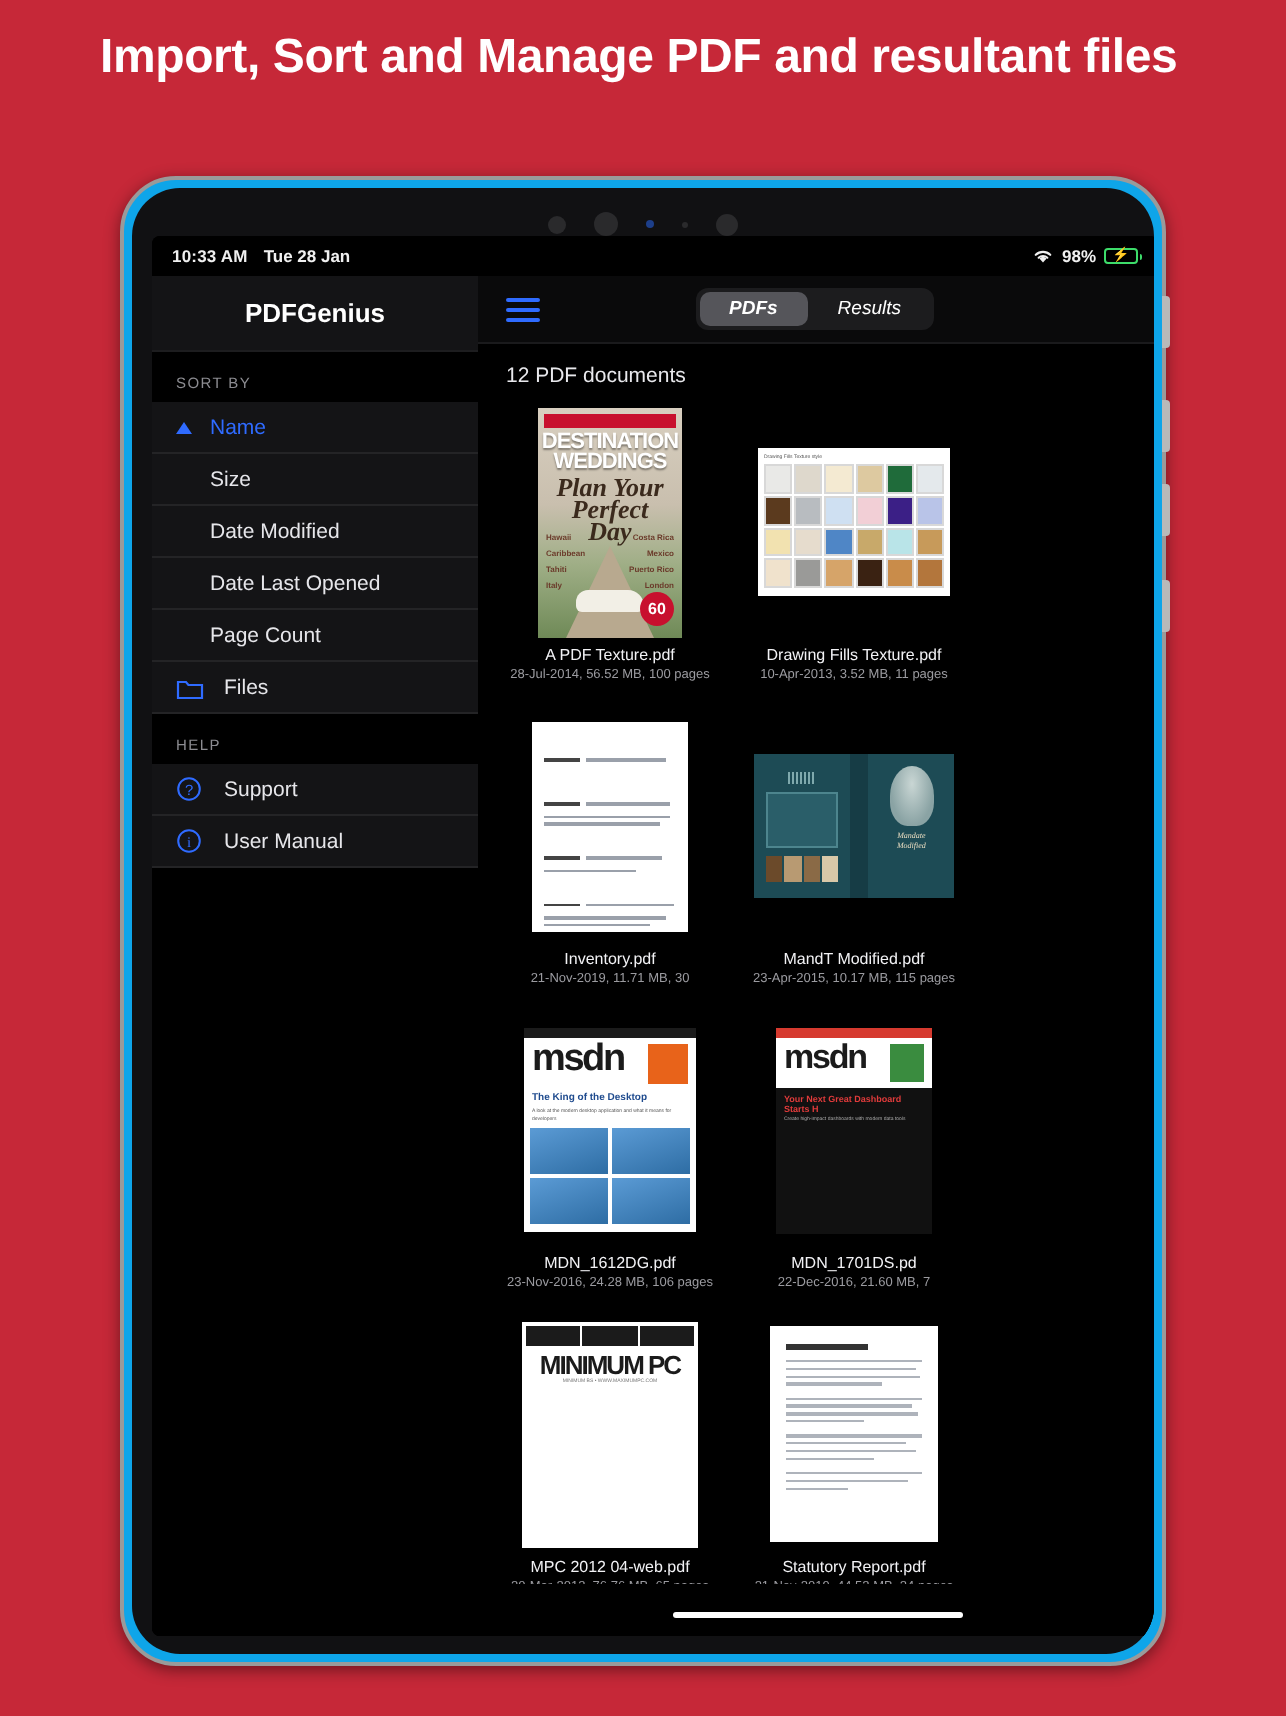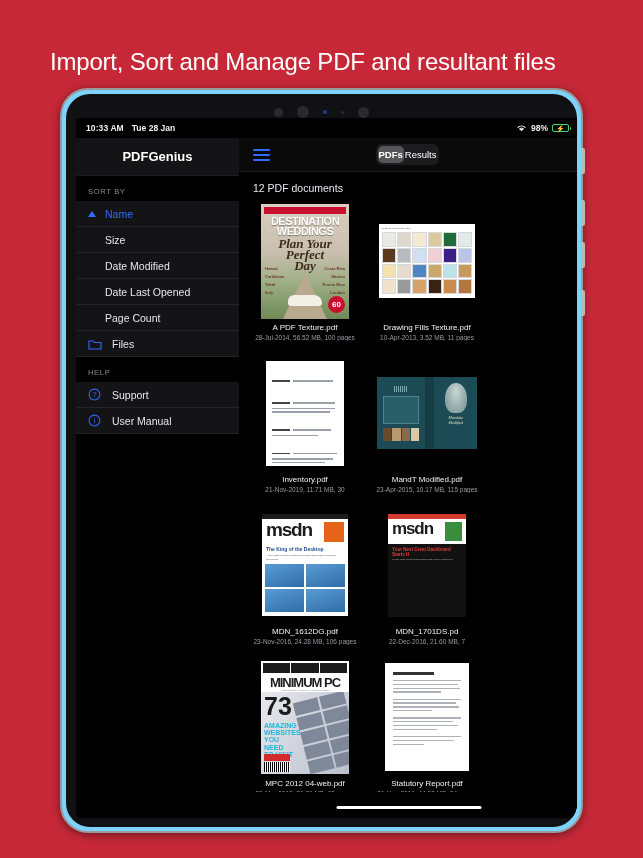--- a/index.html
+++ b/index.html
@@ -5,33 +5,33 @@
   * { box-sizing: border-box; margin: 0; padding: 0; }
   html, body {
     width: 643px; height: 858px;
     overflow: hidden;
     font-family: "Liberation Sans", sans-serif;
   }
   body { background: #C62838; position: relative; }
 
   
   .headline {
-    position: absolute; left: 50px; top: 48px;
+    position: absolute; left: 50px; top: 15px;
     width: 560px; height: 36px;
     color: #ffffff;
-    font-size: 24px; font-weight: 400;
+    font-size: 24px; font-weight: 700;
     letter-spacing: -0.2px;
     white-space: nowrap;
   }
 
   
   .device {
     position: absolute; left: 60px; top: 88px;
     width: 523px; height: 745px;
-    background: #7dd3fc;
+    background: #0ea5e9;
     border-radius: 28px;
     border: 2px solid #9a9a9a;
     box-shadow: 0 2px 8px rgba(0,0,0,0.45);
   }
   .device-inner {
     position: absolute; left: 4px; top: 4px; right: 4px; bottom: 4px;
     background: #111113;
     border-radius: 24px;
     overflow: hidden;
   }
@@ -148,22 +148,22 @@
   }
   .hamburger { display: flex; flex-direction: column; gap: 3px; cursor: pointer; }
   .hamburger span { display: block; width: 17px; height: 2px; background: #2f6bff; border-radius: 1px; }
   .segmented {
     margin-left: auto; margin-right: auto;
     display: flex; background: #1c1c1e;
     border-radius: 6px; padding: 2px;
     position: relative; left: -10px;
   }
   .seg {
-    padding: 3px 1px; font-size: 9.5px; color: #fff;
-    border-radius: 5px; cursor: pointer;
+    padding: 3px 15px; font-size: 9.5px; color: #fff;
+    border-radius: 5px; cursor: pointer; font-style: italic;
   }
   .seg.on { background: #55555a; font-weight: 600; }
 
   .countbar {
     padding: 10px 14px 8px 14px;
     color: #e8e8ec; font-size: 10.5px;
   }
 
   .grid-wrap { flex: 1; overflow: hidden; padding: 0 0 0 14px; }
   .grid {
@@ -187,21 +187,21 @@
     white-space: nowrap; overflow: hidden;
   }
   .card-meta {
     text-align: center; color: #9b9ba0;
     font-size: 6.5px; margin-top: 2px;
     white-space: nowrap; overflow: hidden;
   }
 
   
   .t-wed {
-    width: 88px; height: 115px;
+    width: 72px; height: 115px;
     background: linear-gradient(#d8cfc0 0%, #c9bfae 42%, #9fae86 68%, #6f8a57 100%);
   }
   .t-wed .band { height: 7px; background: #c8102e; margin: 3px 3px 0 3px; }
   .t-wed .tt1 { font-size: 11px; font-weight: bold; color: #fff; text-align: center;
                 line-height: 0.92; margin-top: 2px; letter-spacing: -0.5px;
                 text-shadow: 0 1px 1px rgba(0,0,0,.4); }
   .t-wed .tt2 { font-family: "Liberation Serif", serif; font-size: 13px; font-style: italic;
                 color: #3b2a1d; text-align: center; line-height: 0.85; margin-top: 2px; font-weight: bold; }
   .t-wed .road { position: absolute; left: 50%; bottom: 0; transform: translateX(-50%);
                  width: 0; height: 0; border-left: 22px solid transparent;
@@ -553,38 +553,20 @@
               <div class="card">
                 <div class="thumb-box">
                   <div class="thumb t-mpc">
                     <div class="tophdr">
                         <div></div>
                         <div></div>
                         <div></div>
                       </div>
                     <div class="logo">MINIMUM PC</div>
                     <div class="sub">MINIMUM BS • WWW.MAXIMUMPC.COM</div>
-                    <div class="body">
-                      <div class="tiles">
-                        <div></div>
-                          <div></div>
-                          <div></div>
-                          <div></div>
-                        <div></div>
-                          <div></div>
-                          <div></div>
-                          <div></div>
-                        <div></div>
-                          <div></div>
-                      </div>
-                      <div class="big">73</div>
-                      <div class="cy">AMAZING<br>WEBSITES<br>YOU<br>NEED<br>TO VISIT</div>
-                      <div class="red"></div>
-                      <div class="barcode"></div>
-                    </div>
                   </div>
                 </div>
                 <div class="card-title">MPC 2012 04-web.pdf</div>
                 <div class="card-meta">20-Mar-2013, 76.76 MB, 65 pages</div>
               </div>
 
               <div class="card">
                 <div class="thumb-box">
                   <div class="thumb t-stat">
                     <div class="h"></div>

